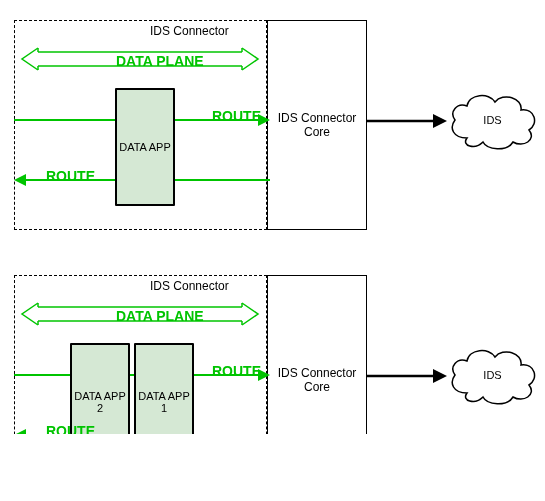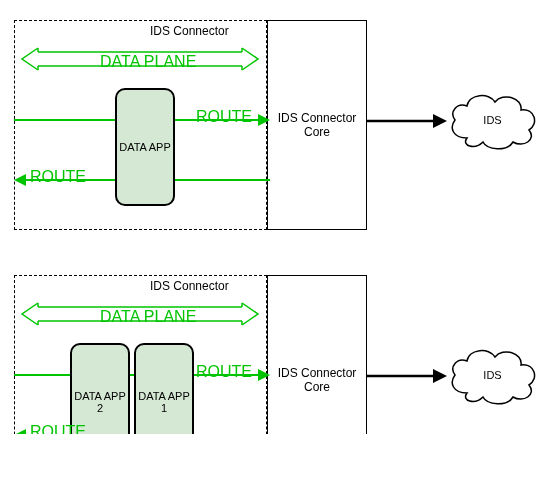--- a/index.html
+++ b/index.html
@@ -21,40 +21,41 @@
   }
   .solid-box {
     position: absolute;
     border: 1px solid #000;
     box-sizing: border-box;
     background: #fff;
   }
   .app-box {
     position: absolute;
     border: 2px solid #000;
-    border-radius: 10px;
+    border-radius: 1px;
     background: #d5e8d4;
     box-sizing: border-box;
     display: flex;
     align-items: center;
     justify-content: center;
     text-align: center;
     font-size: 11px;
     z-index: 5;
   }
   .label {
     position: absolute;
     font-size: 11px;
     text-align: center;
     z-index: 10;
   }
   .green-label {
     color: #00c400;
-    font-size: 16px;
-    font-weight: normal;
+    font-size: 14px;
+    font-weight: bold;
+    margin-left: 16px;
   }
   .cloud {
     position: absolute;
     z-index: 5;
   }
   svg { display:block; }
 </style>
 </head>
 <body>
 

